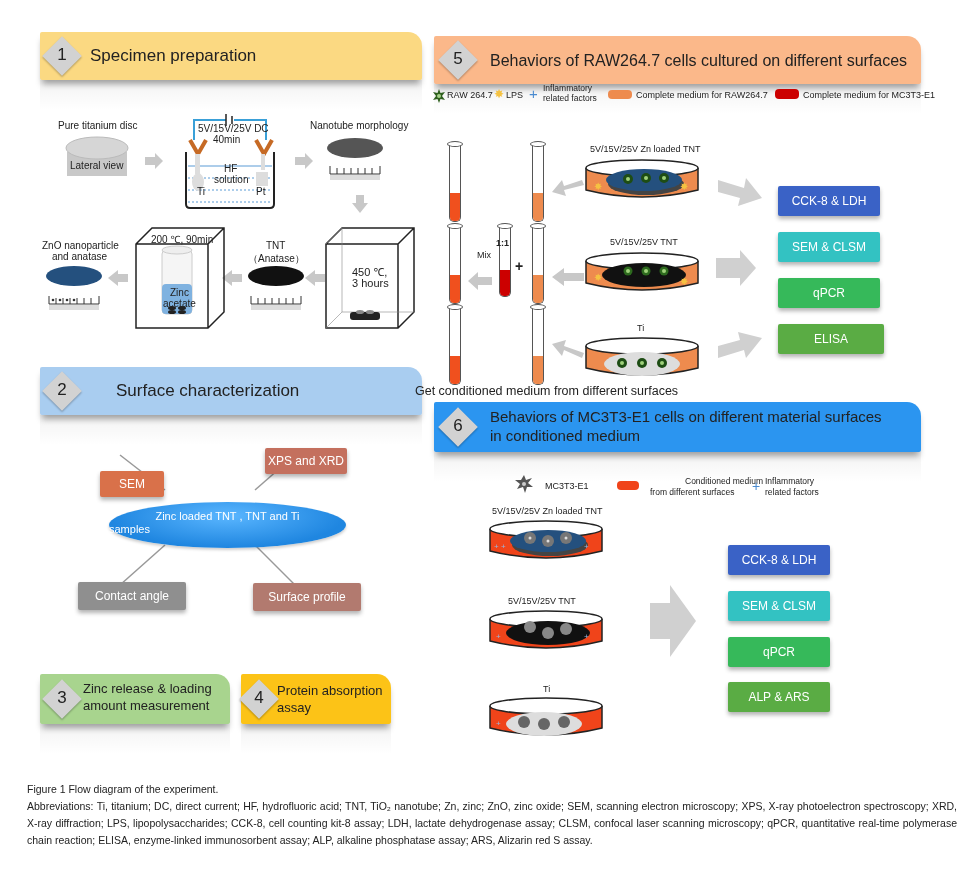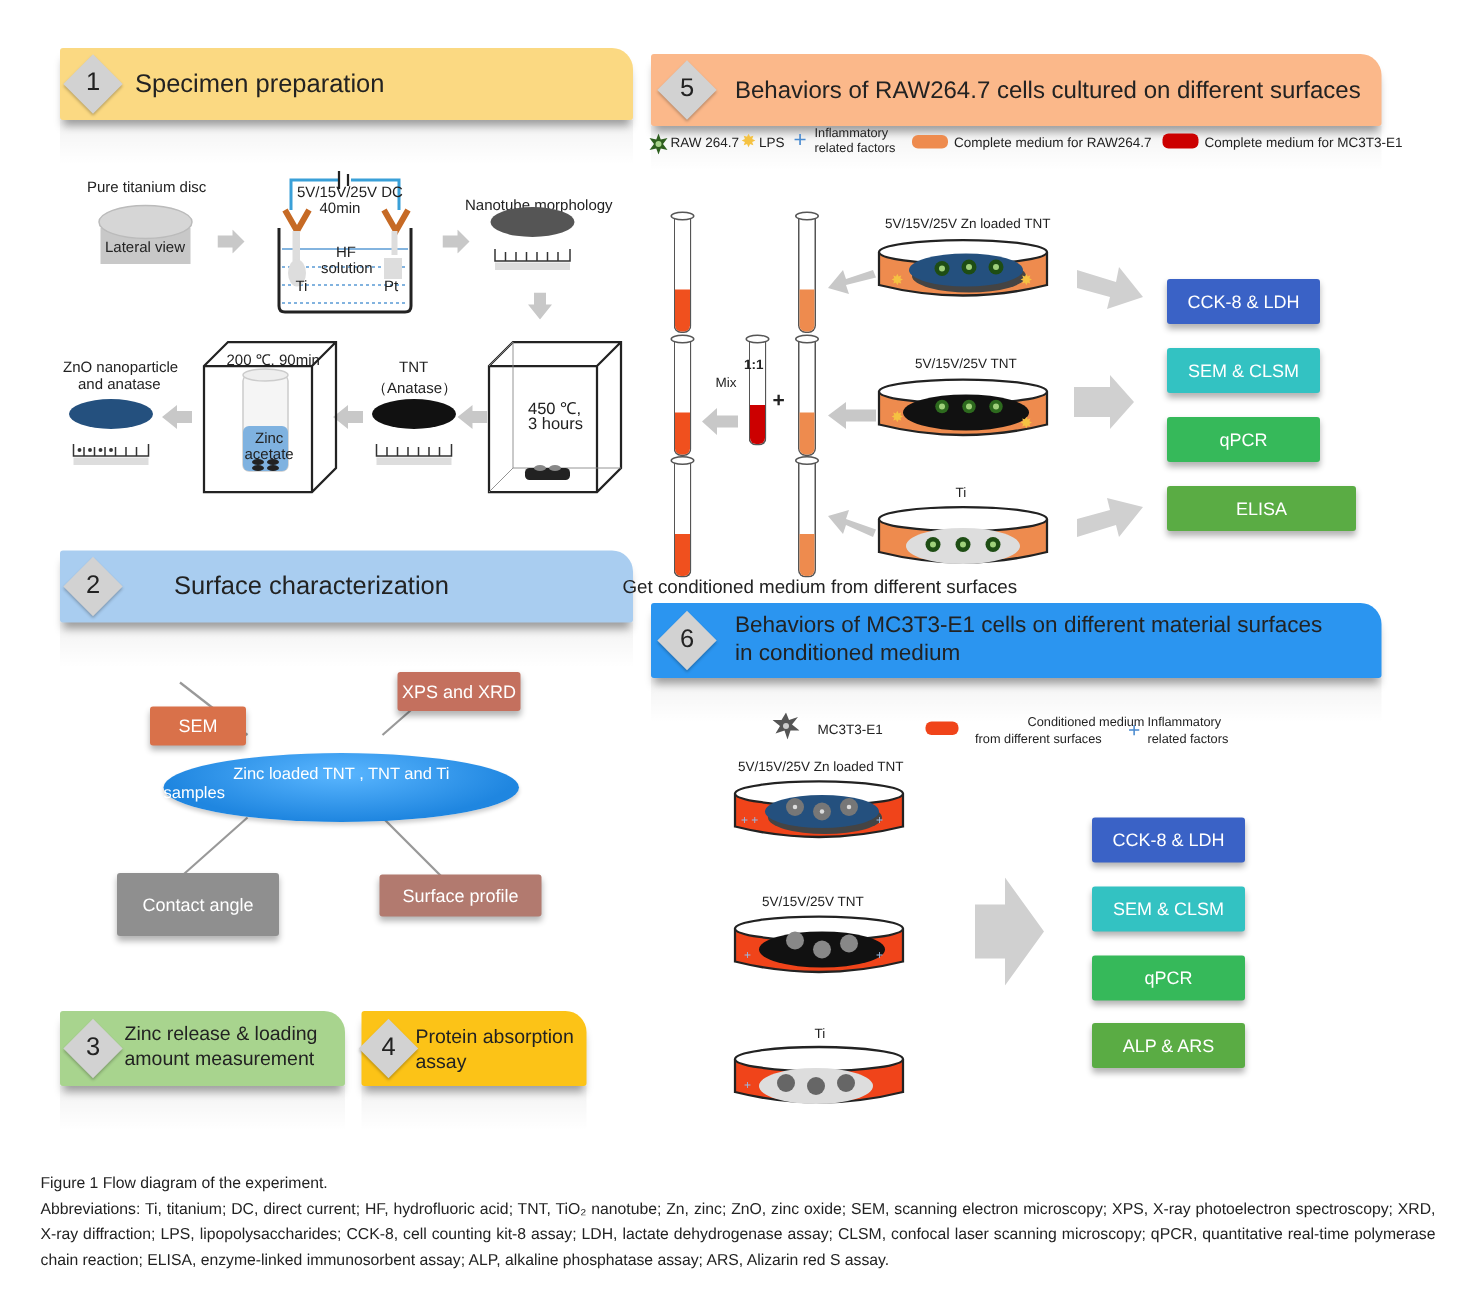--- a/index.html
+++ b/index.html
@@ -58,21 +58,21 @@
 <div class="lbl" style="left:213px;top:134px;">40min</div>
 <div class="lbl" style="left:224px;top:163px;">HF</div>
 <div class="lbl" style="left:214px;top:174px;">solution</div>
 <div class="lbl" style="left:197px;top:186px;">Ti</div>
 <div class="lbl" style="left:256px;top:186px;">Pt</div>
 
 <svg class="abs" style="left:295px;top:153px;" width="20" height="16">
     <polygon points="0,4 10,4 10,0 18,8 10,16 10,12 0,12" fill="#c8c8c8"></polygon>
   </svg>
 
-<div class="lbl" style="left:310px;top:132px;">Nanotube morphology</div>
+<div class="lbl" style="left:310px;top:120px;">Nanotube morphology</div>
 <svg class="abs" style="left:325px;top:134px;" width="60" height="55">
   <ellipse cx="30" cy="14" rx="28" ry="10" fill="#555"></ellipse>
   <path d="M5,32 L5,40 L55,40 L55,32 M12,34 L12,40 M19,34 L19,40 M26,34 L26,40 M33,34 L33,40 M40,34 L40,40 M47,34 L47,40" stroke="#333" fill="none"></path>
   <rect x="5" y="41" width="50" height="5" fill="#ddd"></rect>
 </svg>
 <svg class="abs" style="left:352px;top:195px;" width="16" height="18">
     <polygon points="4,0 12,0 12,8 16,8 8,18 0,8 4,8" fill="#c8c8c8"></polygon>
   </svg>
 
 <svg class="abs" style="left:324px;top:226px;" width="92" height="104">
@@ -138,21 +138,21 @@
 </div>
 
 <svg class="abs" style="left:100px;top:445px;" width="260" height="160">
   <line x1="20" y1="10" x2="65" y2="45" stroke="#999" stroke-width="1.5"></line>
   <line x1="195" y1="10" x2="155" y2="45" stroke="#999" stroke-width="1.5"></line>
   <line x1="65" y1="100" x2="20" y2="140" stroke="#999" stroke-width="1.5"></line>
   <line x1="155" y1="100" x2="195" y2="140" stroke="#999" stroke-width="1.5"></line>
 </svg>
 <div class="box" style="left:100px;top:471px;width:64px;height:26px;background:#d9714a;">SEM</div>
 <div class="box" style="left:265px;top:448px;width:82px;height:26px;background:#c4705e;">XPS and XRD</div>
-<div class="box" style="left:78px;top:582px;width:108px;height:42px;background:#8f8f8f;">Contact angle</div>
+<div class="box" style="left:78px;top:582px;width:108px;height:28px;background:#8f8f8f;">Contact angle</div>
 <div class="box" style="left:253px;top:583px;width:108px;height:28px;background:#b27a6f;">Surface profile</div>
 
 <div class="abs" style="left:109px;top:502px;width:237px;height:46px;border-radius:50%;background:radial-gradient(ellipse at 50% 30%, #5ab6ff, #1f86e0 70%);box-shadow:0 2px 3px rgba(0,0,0,0.2);">
   <div class="abs" style="left:0;right:0;top:8px;text-align:center;color:#fff;font-size:11px;">Zinc loaded TNT , TNT and Ti</div>
   <div class="abs" style="left:0;right:0;top:21px;text-align:left;color:#fff;font-size:11px;">samples</div>
 </div>
 
 <div class="banner" style="left:40px;top:674px;width:190px;height:50px;background:#a8d48e;">
   <div class="diamond" style="left:8px;top:11px;"></div>
   <div class="num" style="left:8px;top:14px;">3</div>
@@ -288,21 +288,21 @@
 <svg class="abs" style="left:716px;top:250px;" width="44" height="36">
     <polygon points="0,8 24,8 24,0 40,18 24,36 24,28 0,28" fill="#d0d0d0"></polygon>
   </svg>
 <svg class="abs" style="left:718px;top:328px;" width="44" height="36">
     <polygon points="0,18 22,12 20,4 44,10 28,30 26,22 0,30" fill="#d0d0d0"></polygon>
   </svg>
 
 <div class="box" style="left:778px;top:186px;width:102px;height:30px;background:#3a62c6;">CCK-8 &amp; LDH</div>
 <div class="box" style="left:778px;top:232px;width:102px;height:30px;background:#33c2c2;">SEM &amp; CLSM</div>
 <div class="box" style="left:778px;top:278px;width:102px;height:30px;background:#36b95a;">qPCR</div>
-<div class="box" style="left:778px;top:324px;width:126px;height:30px;background:#5aac44;">ELISA</div>
+<div class="box" style="left:778px;top:324px;width:106px;height:30px;background:#5aac44;">ELISA</div>
 
 <div class="lbl" style="left:415px;top:384px;font-size:12.5px;">Get conditioned medium from different surfaces</div>
 
 <div class="banner" style="left:434px;top:402px;width:487px;height:50px;background:#2b95f0;">
   <div class="diamond" style="left:10px;top:11px;"></div>
   <div class="num" style="left:10px;top:14px;">6</div>
   <div class="btitle" style="left:56px;top:5px;font-size:15px;line-height:19px;">Behaviors of MC3T3-E1 cells on different material surfaces</div>
   <div class="btitle" style="left:56px;top:24px;font-size:15px;line-height:19px;">in conditioned medium</div>
 </div>
 

